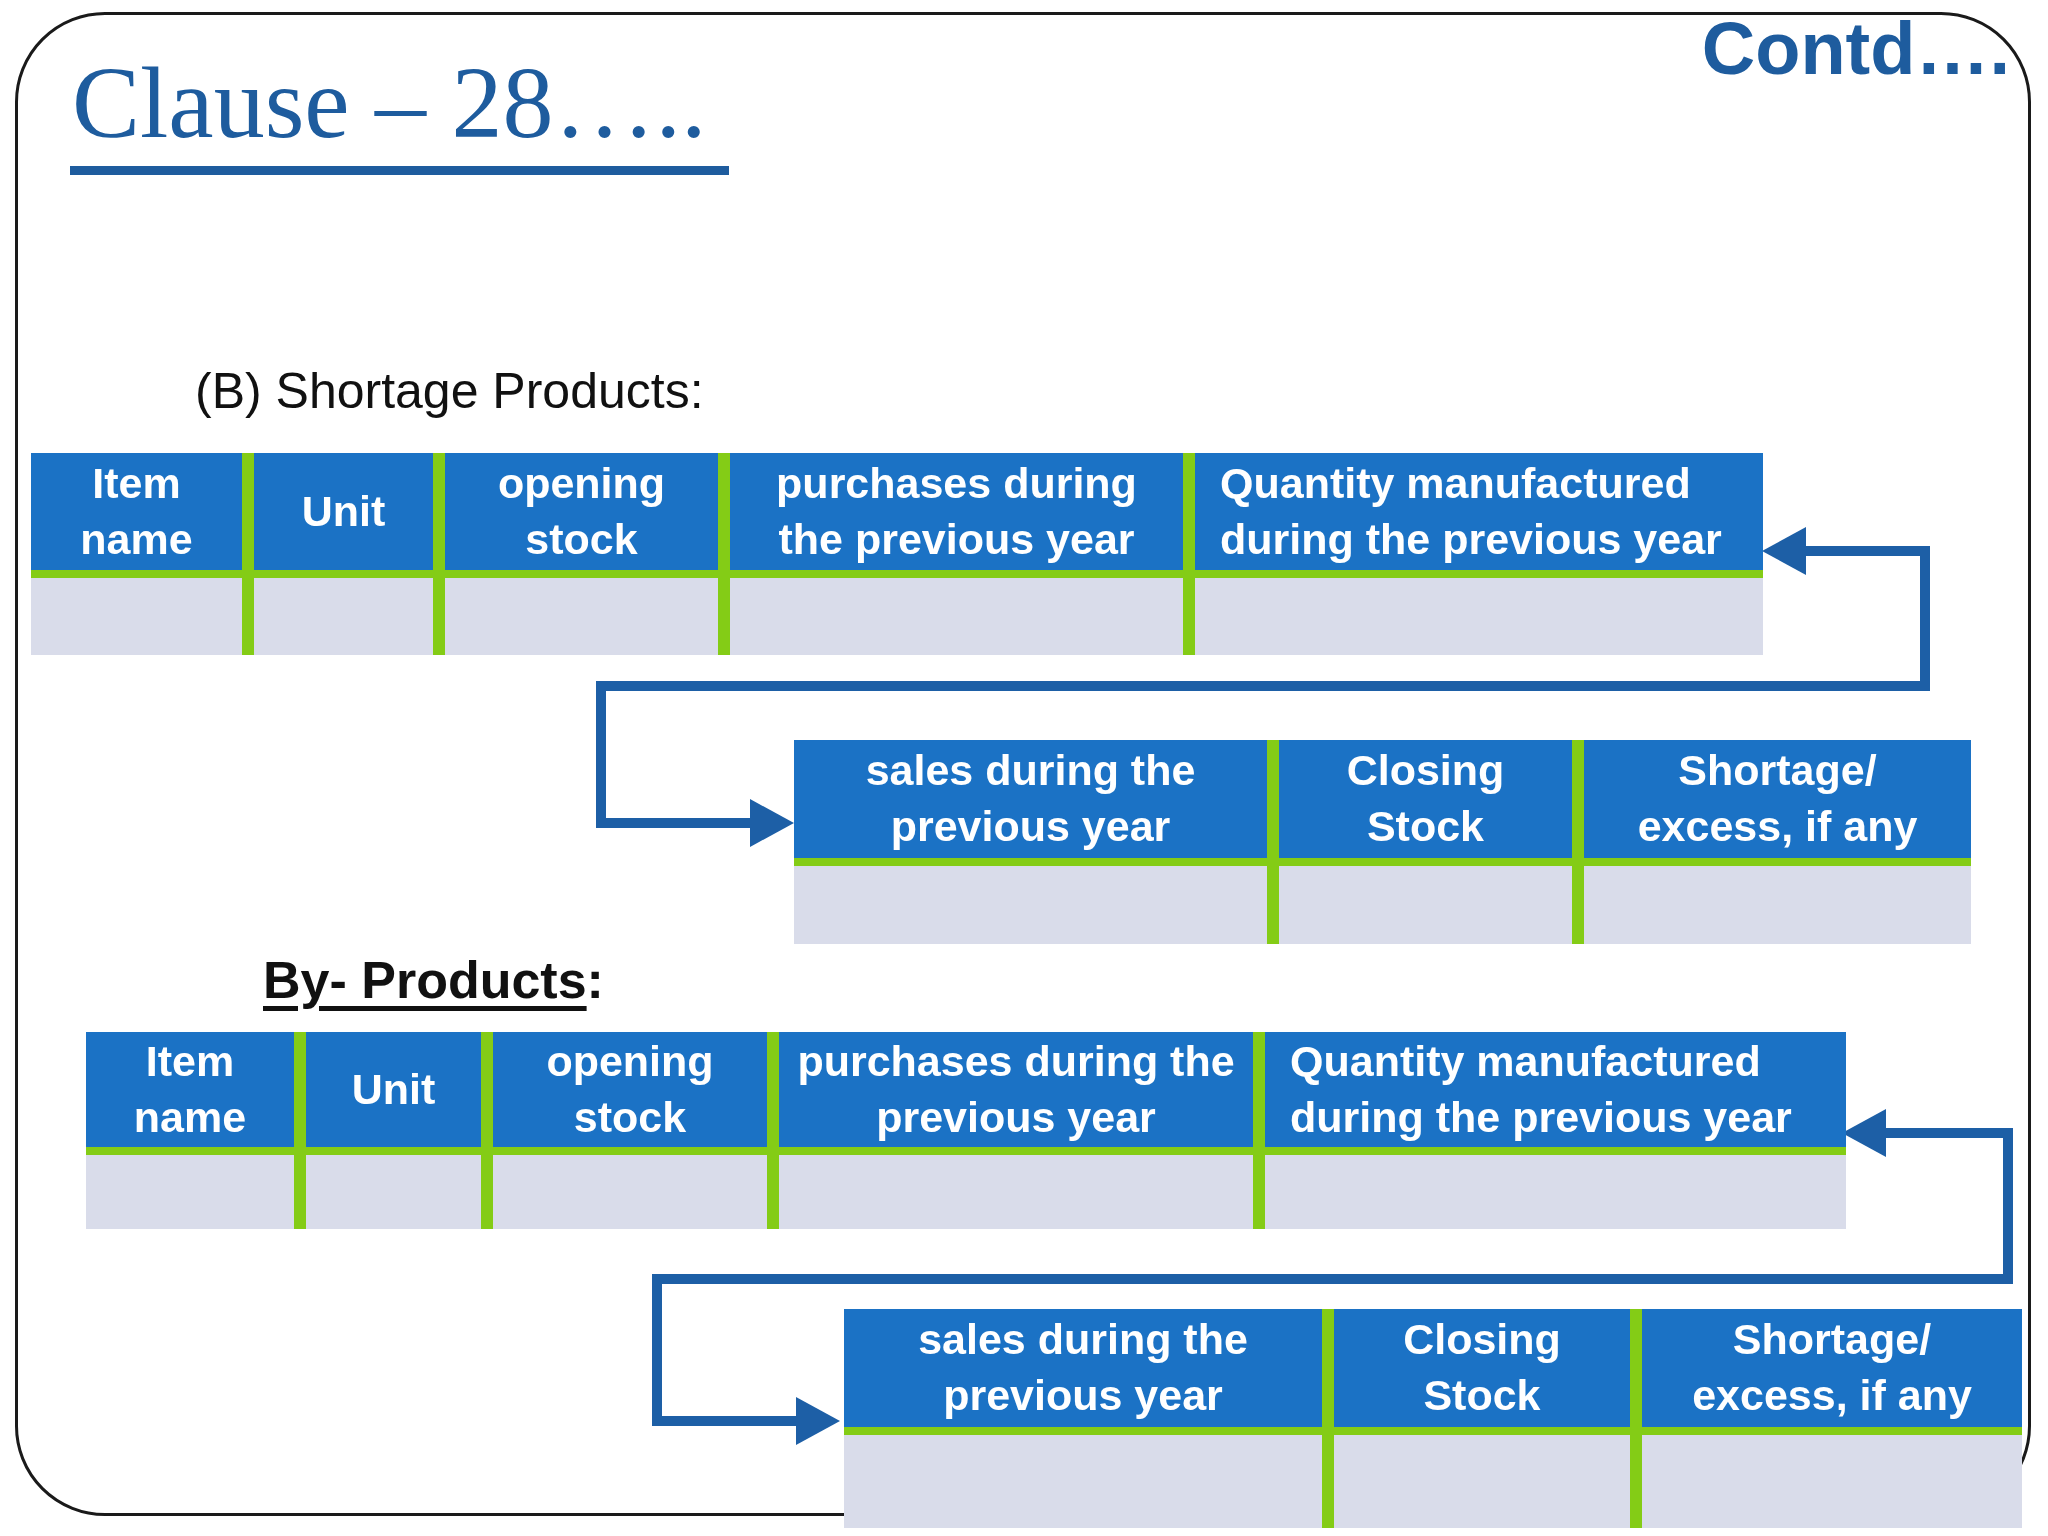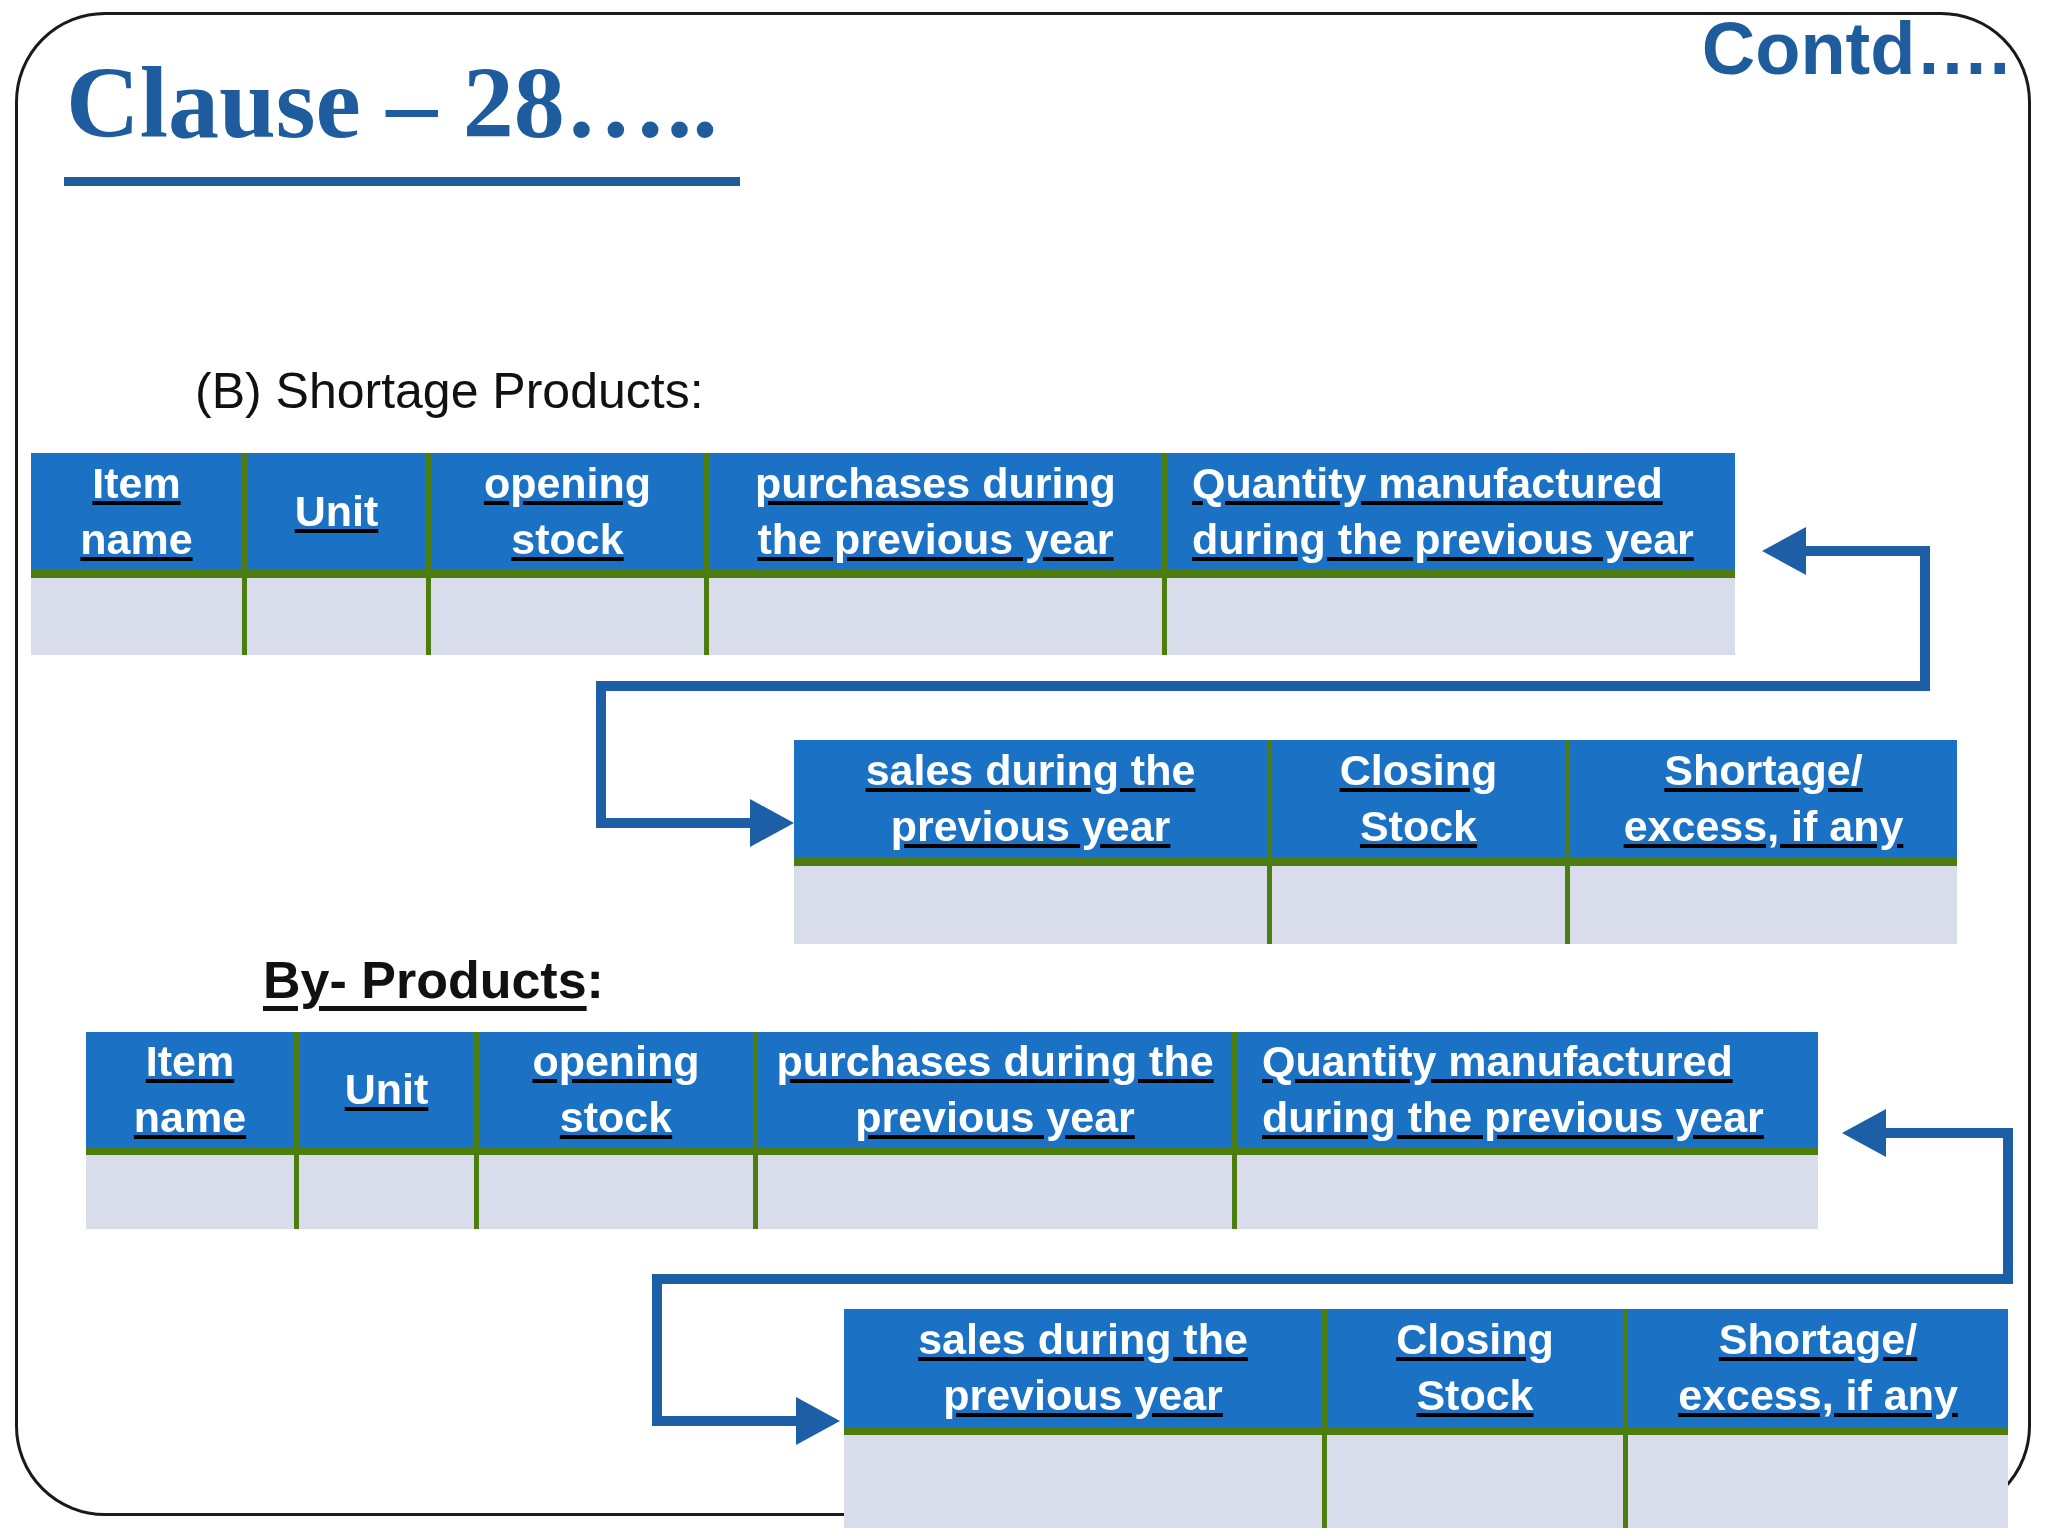--- a/index.html
+++ b/index.html
@@ -13,42 +13,42 @@
     width:2048px;height:1536px;position:relative;overflow:hidden;
     background:#ffffff;
     font-family:"Liberation Sans","DejaVu Sans",sans-serif;
   }
   .slide-border{
     position:absolute;left:15px;top:12px;width:2016px;height:1504px;
     border:3px solid #1a1a1a;border-radius:90px;box-sizing:border-box;
     background:transparent;z-index:1;
   }
   .page-title{
-    position:absolute;left:64px;top:44px;z-index:3;
+    position:absolute;left:70px;top:44px;z-index:3;
     font-family:"Liberation Serif","DejaVu Serif",serif;
-    font-weight:bold;font-size:102px;line-height:1.15;color:var(--accent);
+    font-weight:normal;font-size:102px;line-height:1.15;color:var(--accent);
     border-bottom:9px solid var(--accent);
-    padding:0 22px 16px 2px;display:inline-block;white-space:nowrap;
+    padding:0 22px 5px 2px;display:inline-block;white-space:nowrap;
   }
   .contd{
     position:absolute;right:38px;top:6px;z-index:3;
     font-family:Liberation Sans, sans-serif;
     font-weight:bold;font-size:74px;color:var(--accent);white-space:nowrap;
   }
   .section-label{
     position:absolute;left:195px;top:362px;z-index:3;
     font-size:50px;color:#111;white-space:nowrap;
   }
   .byproducts-label{
     position:absolute;left:263px;top:922px;z-index:3;
     font-size:52px;font-weight:bold;color:#111;white-space:nowrap;margin-top:28px;
   }
   .byproducts-label .ul{text-decoration:underline;text-decoration-thickness:5px;text-underline-offset:8px;}
   .tbl{
-    position:absolute;display:grid;gap:8px 5px;z-index:4;background:#4d7c0f;text-decoration:underline;
+    position:absolute;display:grid;gap:8px 12px;z-index:4;background:#84cc16;
   }
   .th{
     background:var(--hdr);color:#ffffff;font-weight:bold;
     font-size:43px;line-height:1.3;
     display:flex;align-items:center;justify-content:center;text-align:center;
     padding:0 18px;box-sizing:border-box;
   }
   .th.al{justify-content:flex-start;text-align:left;padding-left:25px;padding-right:10px;}
   .td{background:var(--row);}
   .overlay{position:absolute;left:0;top:0;width:2048px;height:1536px;z-index:2;pointer-events:none;}

